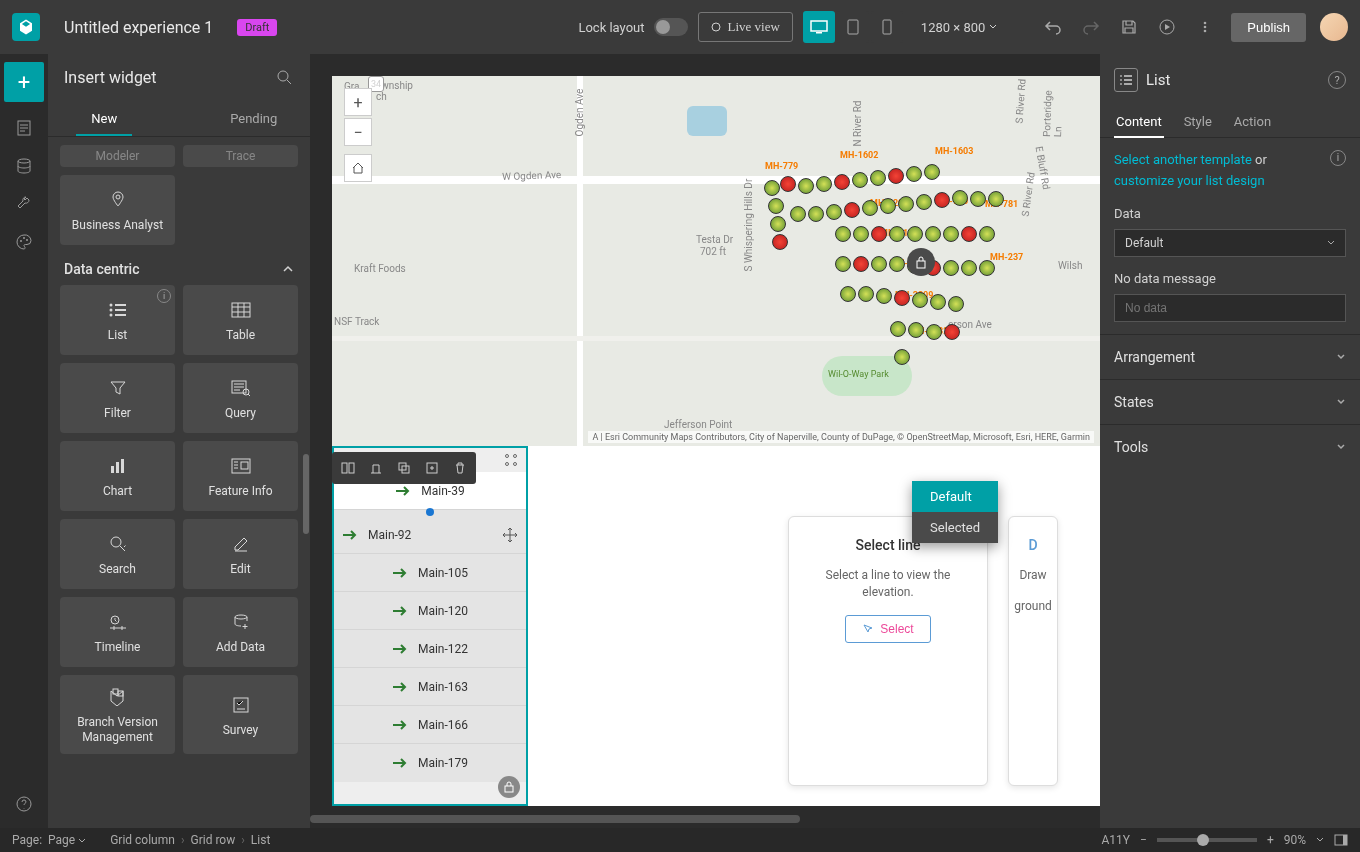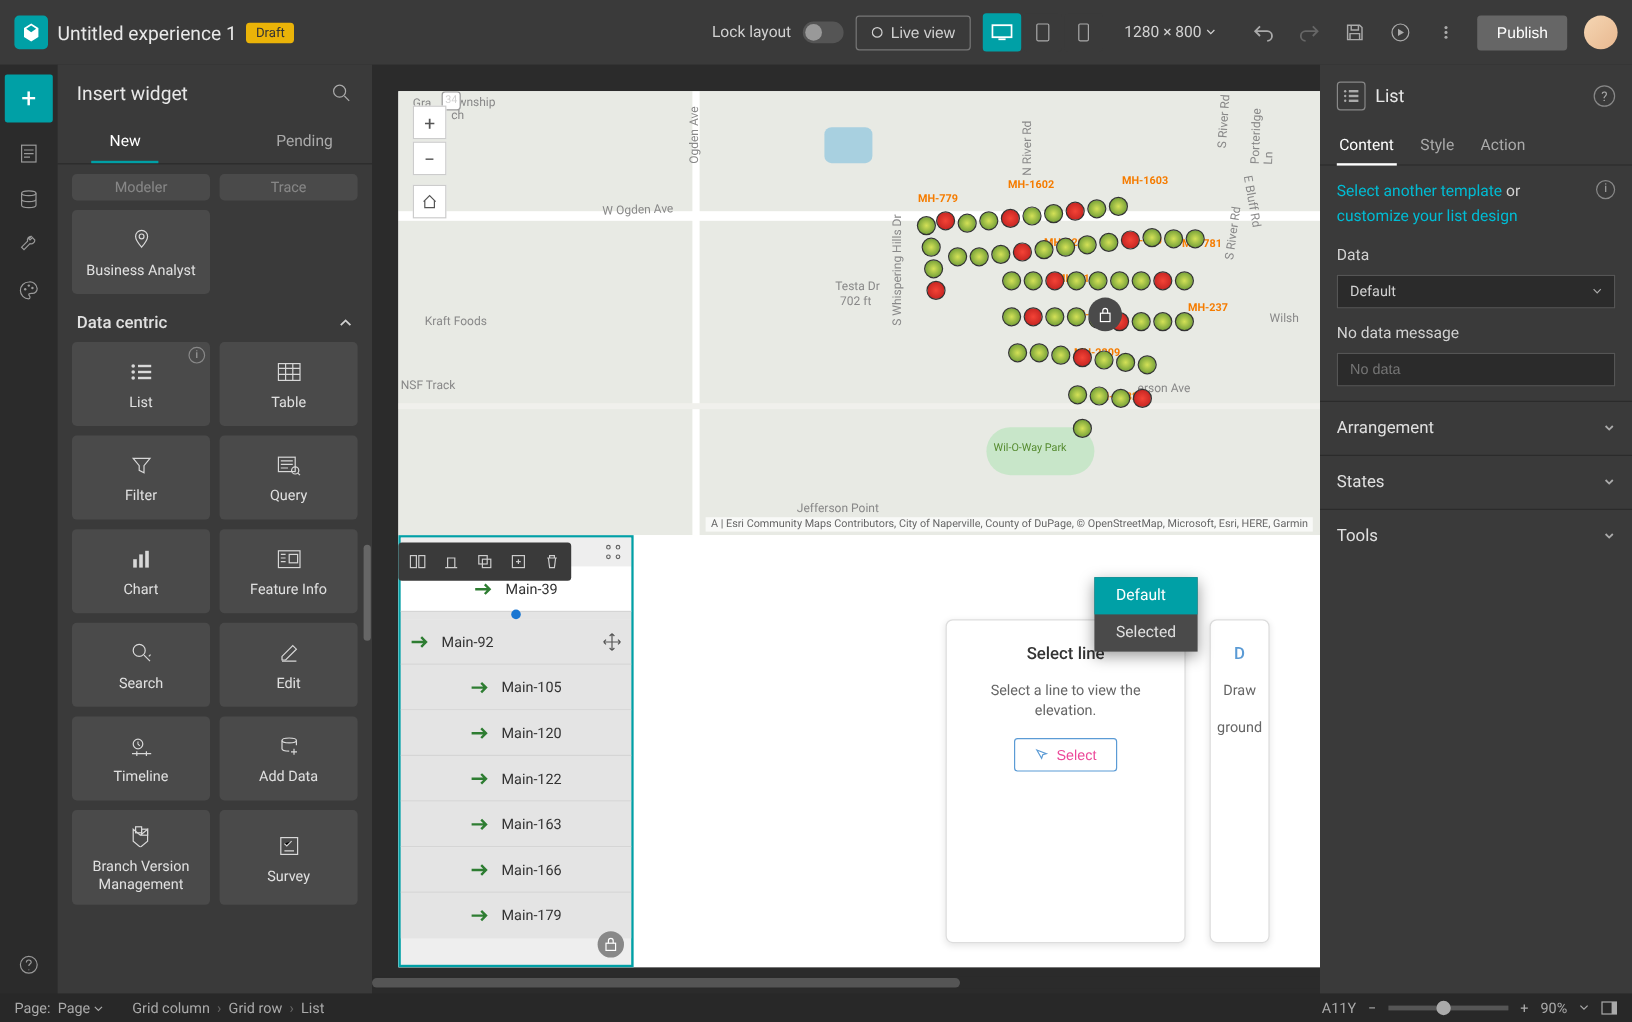--- a/index.html
+++ b/index.html
@@ -1,28 +1,28 @@
 <!DOCTYPE html>
 <html><head>
 <meta charset="utf-8">
 <style>
 * { box-sizing: border-box; margin: 0; padding: 0; }
 body { font-family: -apple-system, BlinkMacSystemFont, "Segoe UI", Roboto, sans-serif; font-size: 13px; background: #2b2b2b; color: #d1d1d1; width: 1360px; height: 852px; overflow: hidden; position: relative; }
 
 
-.header { height: 54px; background: #3a3a3a; display: flex; align-items: center; padding: 12px 12px; gap: 8px; }
+.header { height: 54px; background: #3a3a3a; display: flex; align-items: center; padding: 12px 12px; gap: 24px; }
 .logo { width: 28px; height: 28px; background: #00a0a6; border-radius: 4px; display: flex; align-items: center; justify-content: center; }
 .logo svg { fill: white; }
 .title { color: #e8e8e8; font-size: 16px; font-weight: 400; }
-.badge { background: #eab308; color: #333; font-size: 11px; padding: 2px 8px; border-radius: 3px; }
+.badge { background: #d946ef; color: #333; font-size: 11px; padding: 2px 8px; border-radius: 3px; }
 .header-center { margin-left: auto; display: flex; align-items: center; gap: 10px; }
 .lock-label { color: #d1d1d1; font-size: 13px; }
 .toggle { width: 34px; height: 18px; background: #555; border-radius: 9px; position: relative; }
 .toggle::after { content: ''; position: absolute; width: 14px; height: 14px; background: #999; border-radius: 50%; top: 2px; left: 2px; }
-.btn-outline { border: 1px solid #777; background: transparent; color: #d1d1d1; padding: 6px 12px; border-radius: 3px; font-size: 13px; display: flex; align-items: center; gap: 6px; cursor: pointer; }
+.btn-outline { border: 1px solid #777; background: transparent; color: #d1d1d1; padding: 6px 12px; border-radius: 3px; font-size: 13px; display: flex; align-items: center; gap: 6px; cursor: pointer; font-family: Liberation Serif, serif; }
 .viewport-btns { display: flex; gap: 2px; }
 .vp-btn { width: 32px; height: 32px; display: flex; align-items: center; justify-content: center; background: #3a3a3a; cursor: pointer; border-radius: 3px; }
 .vp-btn.active { background: #00a0a6; }
 .vp-size { color: #d1d1d1; font-size: 13px; margin: 0 8px; display: flex; align-items: center; gap: 4px; }
 .header-right { display: flex; align-items: center; gap: 14px; margin-left: 12px; }
 .icon-btn { width: 24px; height: 24px; display: flex; align-items: center; justify-content: center; cursor: pointer; color: #aaa; }
 .publish-btn { background: #666; color: #fff; border: none; padding: 7px 16px; border-radius: 3px; font-size: 13px; cursor: pointer; }
 .avatar { width: 28px; height: 28px; border-radius: 50%; background: linear-gradient(135deg, #f5d6b3, #e8b890); }
 
 

